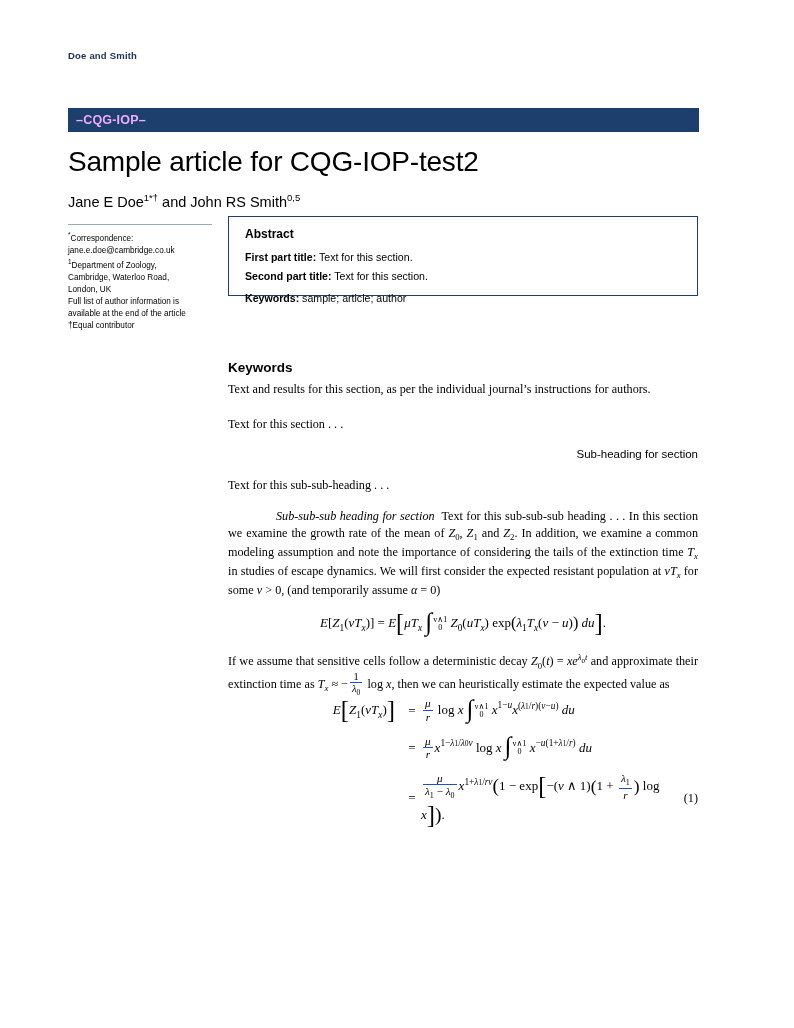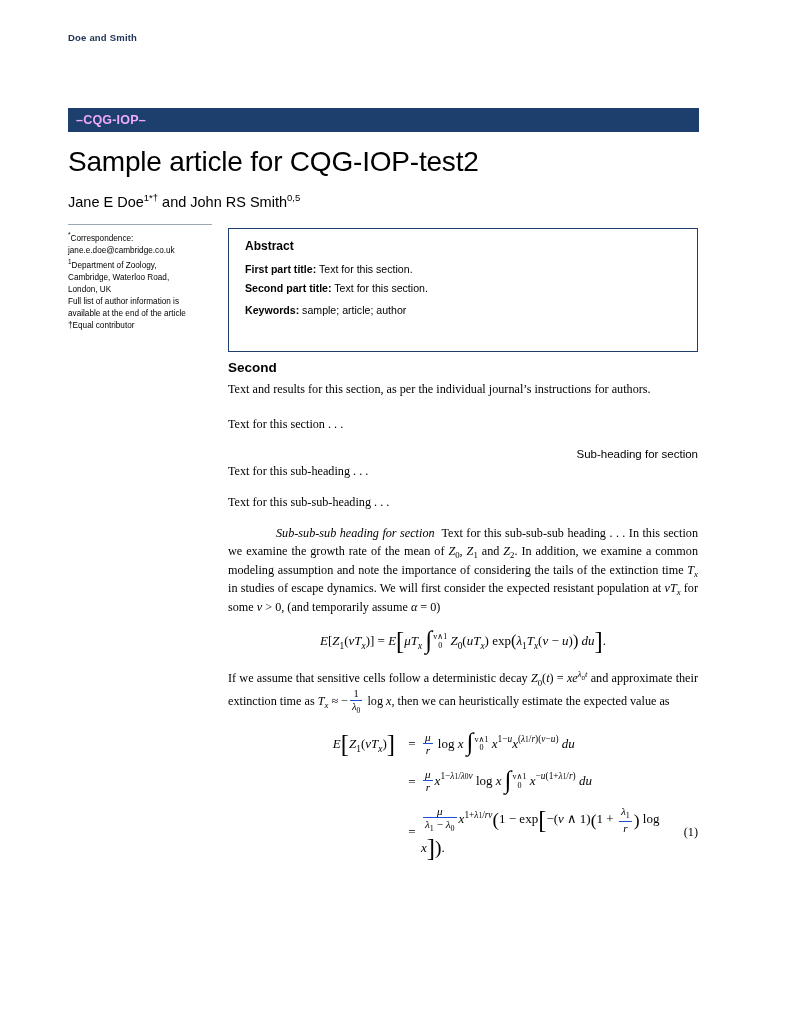--- a/index.html
+++ b/index.html
@@ -18,21 +18,21 @@
   .page {
     position: absolute;
     inset: 0;
     padding: 0;
   }
 
   
   .running-head {
     position: absolute;
     left: 68px;
-    top: 32px;
+    top: 50px;
     font-family: "Liberation Sans", sans-serif;
     font-size: 9.5px;
     font-weight: bold;
     color: #1a3055;
     letter-spacing: 0.2px;
   }
 
   
   .journal-bar {
     position: absolute;
@@ -104,23 +104,23 @@
     vertical-align: super;
   }
   .corr .dag {
     font-size: 8.2px;
   }
 
   
   .abstract-box {
     position: absolute;
     left: 228px;
-    top: 228px;
+    top: 216px;
     width: 470px;
-    height: 124px;
+    height: 80px;
     border: 1px solid #1d3f6e;
     box-sizing: border-box;
     padding-left: 32px;
   }
   .abstract-inner {
     position: absolute;
     left: 16px;
     top: 10px;
     width: 438px;
     font-family: "Liberation Sans", sans-serif;
@@ -222,21 +222,21 @@
     font-size: 0.86em;
     line-height: 1.08;
     margin: 0 2px;
     position: relative;
     top: -1px;
   }
   .frac .num { display: block; padding: 0 2px; }
   .frac .den { display: block; border-top: 1px solid #1d4ed8; padding: 0 2px; }
 
   .eqarray {
-    margin-top: 16px;
+    margin-top: 0;
     width: 470px;
     font-size: 13px;
   }
   .eqrow {
     display: flex;
     align-items: center;
     justify-content: center;
     margin-bottom: 12px;
     position: relative;
   }
@@ -284,29 +284,28 @@
         <b>Second part title:</b><span> Text for this section.</span>
       </div>
       <div class="abstract-kw">
         <b>Keywords:</b><span> sample; article; author</span>
       </div>
     </div>
   </div>
 
   <div class="body">
 
-    <h2 class="sec">Second</h2>
+    <h2 class="sec">Keywords</h2>
     <p class="para">Text and results for this section, as per the individual journal’s instructions for authors.</p>
 
     <div class="gap-lg"></div>
     <p class="para">Text for this section . . .</p>
 
     <div class="gap-md"></div>
     <h3 class="subsec">Sub-heading for section</h3>
-    <p class="para">Text for this sub-heading . . .</p>
 
     <div class="gap-md"></div>
     <p class="para">Text for this sub-sub-heading . . .</p>
 
     <div class="gap-md"></div>
     <p class="para">
       <span class="runin">Sub-sub-sub heading for section</span>&nbsp;&nbsp;Text for this sub-sub-sub heading . . . In this section we examine the growth rate of the mean of <span class="mi">Z</span><span class="sub">0</span>, <span class="mi">Z</span><span class="sub">1</span> and <span class="mi">Z</span><span class="sub">2</span>. In addition, we examine a common modeling assumption and note the importance of considering the tails of the extinction time <span class="mi">T<span class="sub">x</span></span> in studies of escape dynamics. We will first consider the expected resistant population at <span class="mi">vT<span class="sub">x</span></span> for some <span class="mi">v</span> &gt; 0, (and temporarily assume <span class="mi">α</span> = 0)
     </p>
 
     <div class="math">

